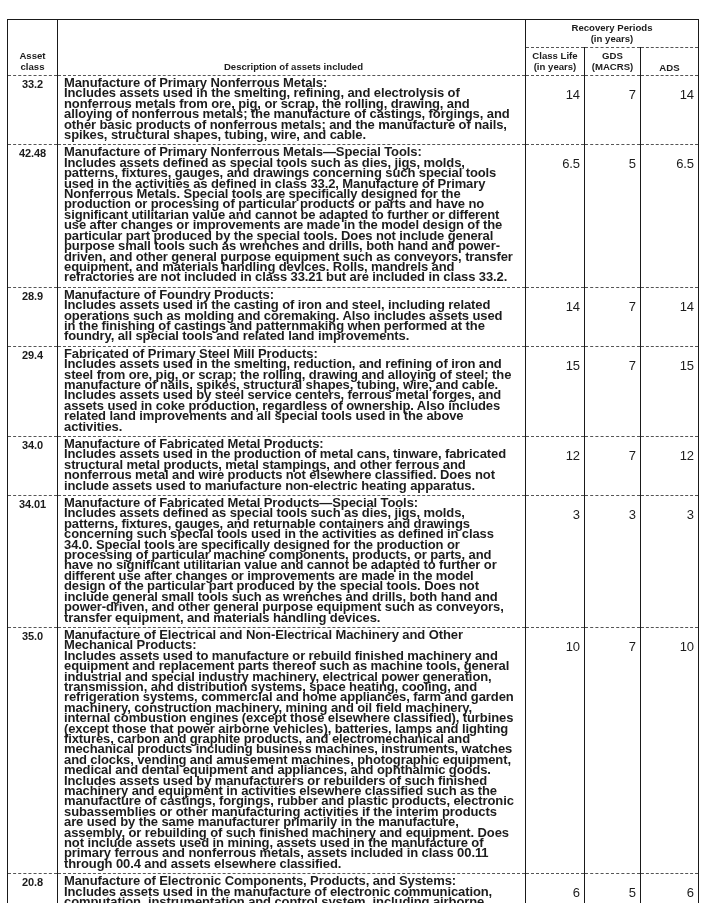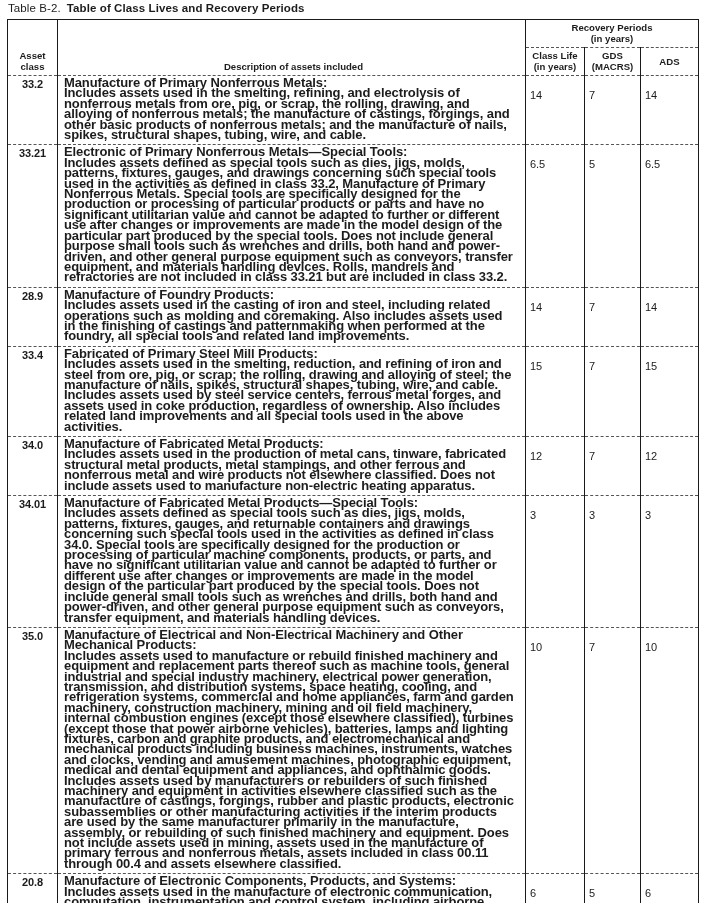--- a/index.html
+++ b/index.html
@@ -45,52 +45,49 @@
     font-weight: bold;
     text-align: center;
     vertical-align: bottom;
     padding: 2px 2px 3px 2px;
     white-space: pre-line;
   }
   th.rp-h { height: 26px; vertical-align: middle; }
   th.asset-h { vertical-align: bottom; text-align: center; }
   th.desc-h { vertical-align: bottom; text-align: center; padding-left: 6px; }
   th.sub-h { height: 27px; }
-  th.ads-h { padding-bottom: 8px; }
+  th.ads-h { padding-bottom: 2px; }
 
   tbody td {
     vertical-align: top;
     font-size: 13px;
     line-height: 10.4px;
     letter-spacing: -0.1px;
     padding: 2px 4px 4px 4px;
   }
   td.asset {
     font-weight: bold;
     text-align: center;
     font-size: 11px;
     padding-top: 3px;
   }
   td.desc { padding-left: 6px; padding-right: 8px; }
   .row-title { font-weight: bold; }
   .row-text { font-weight: bold; }
   td.val {
-    text-align: left;
-    font-size: 11px;
+    text-align: right;
+    font-size: 13px;
     padding-top: 3px;
   }
   td.val.offset { padding-top: 14px; }
 </style>
 </head>
 <body>
 
 <div class="page">
-  <div class="doc-title">
-    <span class="label">Table B-2.</span><span class="bold">Table of Class Lives and Recovery Periods</span>
-  </div>
 
   <table class="b2">
     <colgroup>
       <col style="width:50px">
       <col style="width:468px">
       <col style="width:59px">
       <col style="width:56px">
       <col style="width:58px">
     </colgroup>
     <thead>
@@ -114,41 +111,41 @@
           <td class="asset">33.2</td>
           <td class="desc">
             <div class="row-title">Manufacture of Primary Nonferrous Metals:</div>
             <div class="row-text">Includes assets used in the smelting, refining, and electrolysis of nonferrous metals from ore, pig, or scrap, the rolling, drawing, and alloying of nonferrous metals; the manufacture of castings, forgings, and other basic products of nonferrous metals; and the manufacture of nails, spikes, structural shapes, tubing, wire, and cable.</div>
           </td>
           <td class="val offset">14</td>
           <td class="val offset">7</td>
           <td class="val offset">14</td>
         </tr>
         <tr>
-          <td class="asset">33.21</td>
-          <td class="desc">
-            <div class="row-title">Electronic of Primary Nonferrous Metals—Special Tools:</div>
+          <td class="asset">42.48</td>
+          <td class="desc">
+            <div class="row-title">Manufacture of Primary Nonferrous Metals—Special Tools:</div>
             <div class="row-text">Includes assets defined as special tools such as dies, jigs, molds, patterns, fixtures, gauges, and drawings concerning such special tools used in the activities as defined in class 33.2, Manufacture of Primary Nonferrous Metals. Special tools are specifically designed for the production or processing of particular products or parts and have no significant utilitarian value and cannot be adapted to further or different use after changes or improvements are made in the model design of the particular part produced by the special tools. Does not include general purpose small tools such as wrenches and drills, both hand and power-driven, and other general purpose equipment such as conveyors, transfer equipment, and materials handling devices. Rolls, mandrels and refractories are not included in class 33.21 but are included in class 33.2.</div>
           </td>
           <td class="val offset">6.5</td>
           <td class="val offset">5</td>
           <td class="val offset">6.5</td>
         </tr>
         <tr>
           <td class="asset">28.9</td>
           <td class="desc">
             <div class="row-title">Manufacture of Foundry Products:</div>
             <div class="row-text">Includes assets used in the casting of iron and steel, including related operations such as molding and coremaking. Also includes assets used in the finishing of castings and patternmaking when performed at the foundry, all special tools and related land improvements.</div>
           </td>
           <td class="val offset">14</td>
           <td class="val offset">7</td>
           <td class="val offset">14</td>
         </tr>
         <tr>
-          <td class="asset">33.4</td>
+          <td class="asset">29.4</td>
           <td class="desc">
             <div class="row-title">Fabricated of Primary Steel Mill Products:</div>
             <div class="row-text">Includes assets used in the smelting, reduction, and refining of iron and steel from ore, pig, or scrap; the rolling, drawing and alloying of steel; the manufacture of nails, spikes, structural shapes, tubing, wire, and cable. Includes assets used by steel service centers, ferrous metal forges, and assets used in coke production, regardless of ownership. Also includes related land improvements and all special tools used in the above activities.</div>
           </td>
           <td class="val offset">15</td>
           <td class="val offset">7</td>
           <td class="val offset">15</td>
         </tr>
         <tr>
           <td class="asset">34.0</td>

